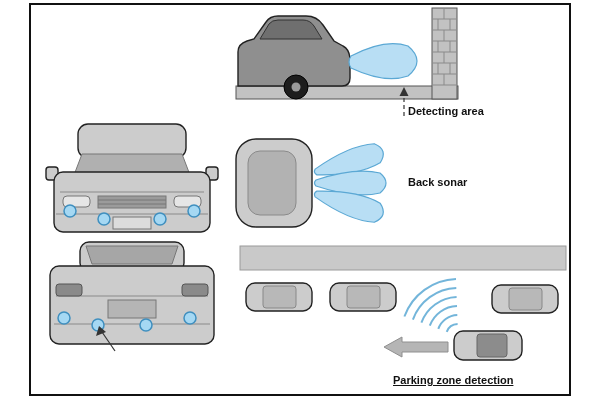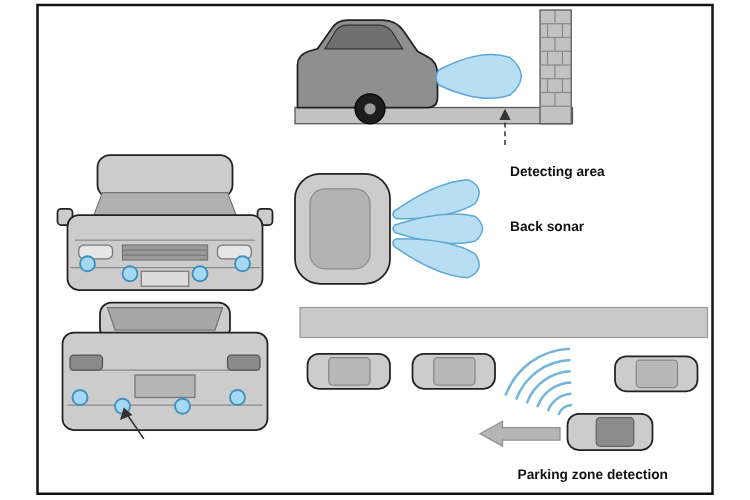--- a/index.html
+++ b/index.html
@@ -149,16 +149,16 @@
 
       <polygon points="384,347 402,337 402,342 448,342 448,352 402,352 402,357" fill="#b5b5b5" stroke="#8f8f8f"></polygon>
 
       <g>
         <rect class="car-body" x="454" y="331" width="68" height="29" rx="9" fill="#b3b3b3"></rect>
         <rect x="477" y="334" width="30" height="23" fill="#8c8c8c" stroke="#666" rx="3"></rect>
       </g>
     </g>
   </svg>
 
-  <div class="label" style="left:408px;top:132px;">Detecting area</div>
+  <div class="label" style="left:408px;top:105px;">Detecting area</div>
   <div class="label" style="left:408px;top:176px;">Back sonar</div>
-  <div class="label" style="left:414px;top:374px;">Parking zone detection</div>
+  <div class="label" style="left:393px;top:374px;text-decoration:underline;">Parking zone detection</div>
 </div>
 
 </body></html>

